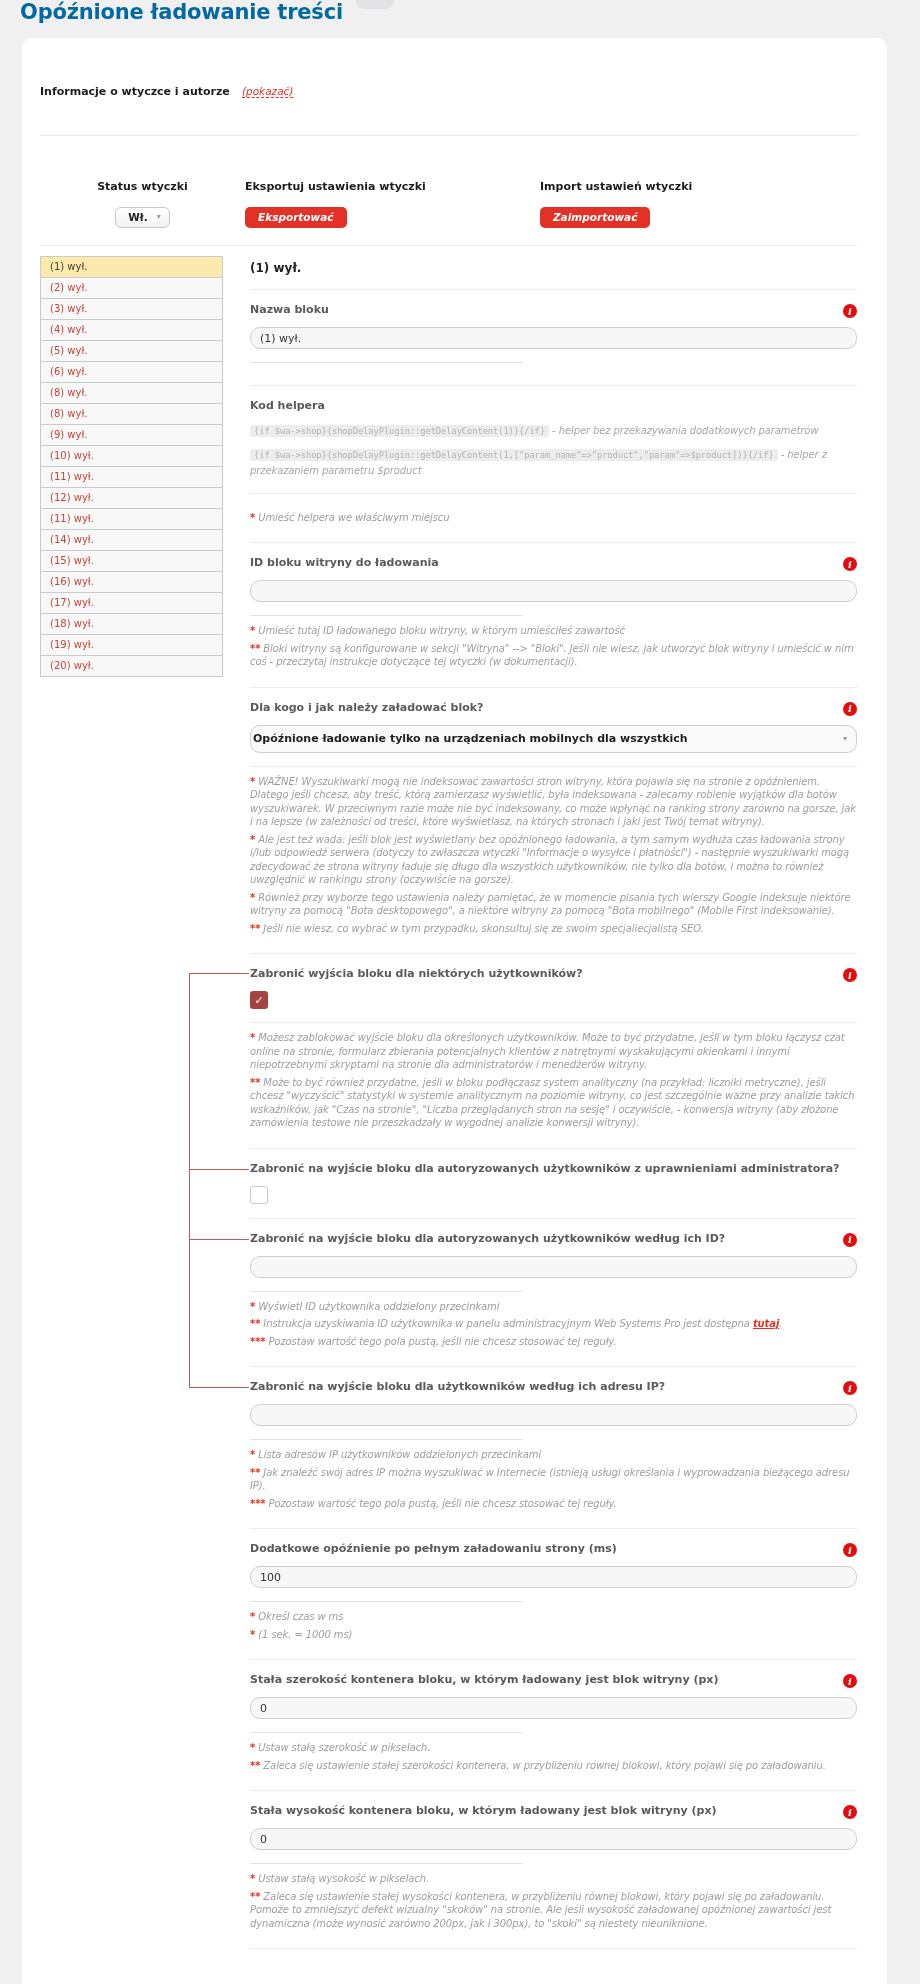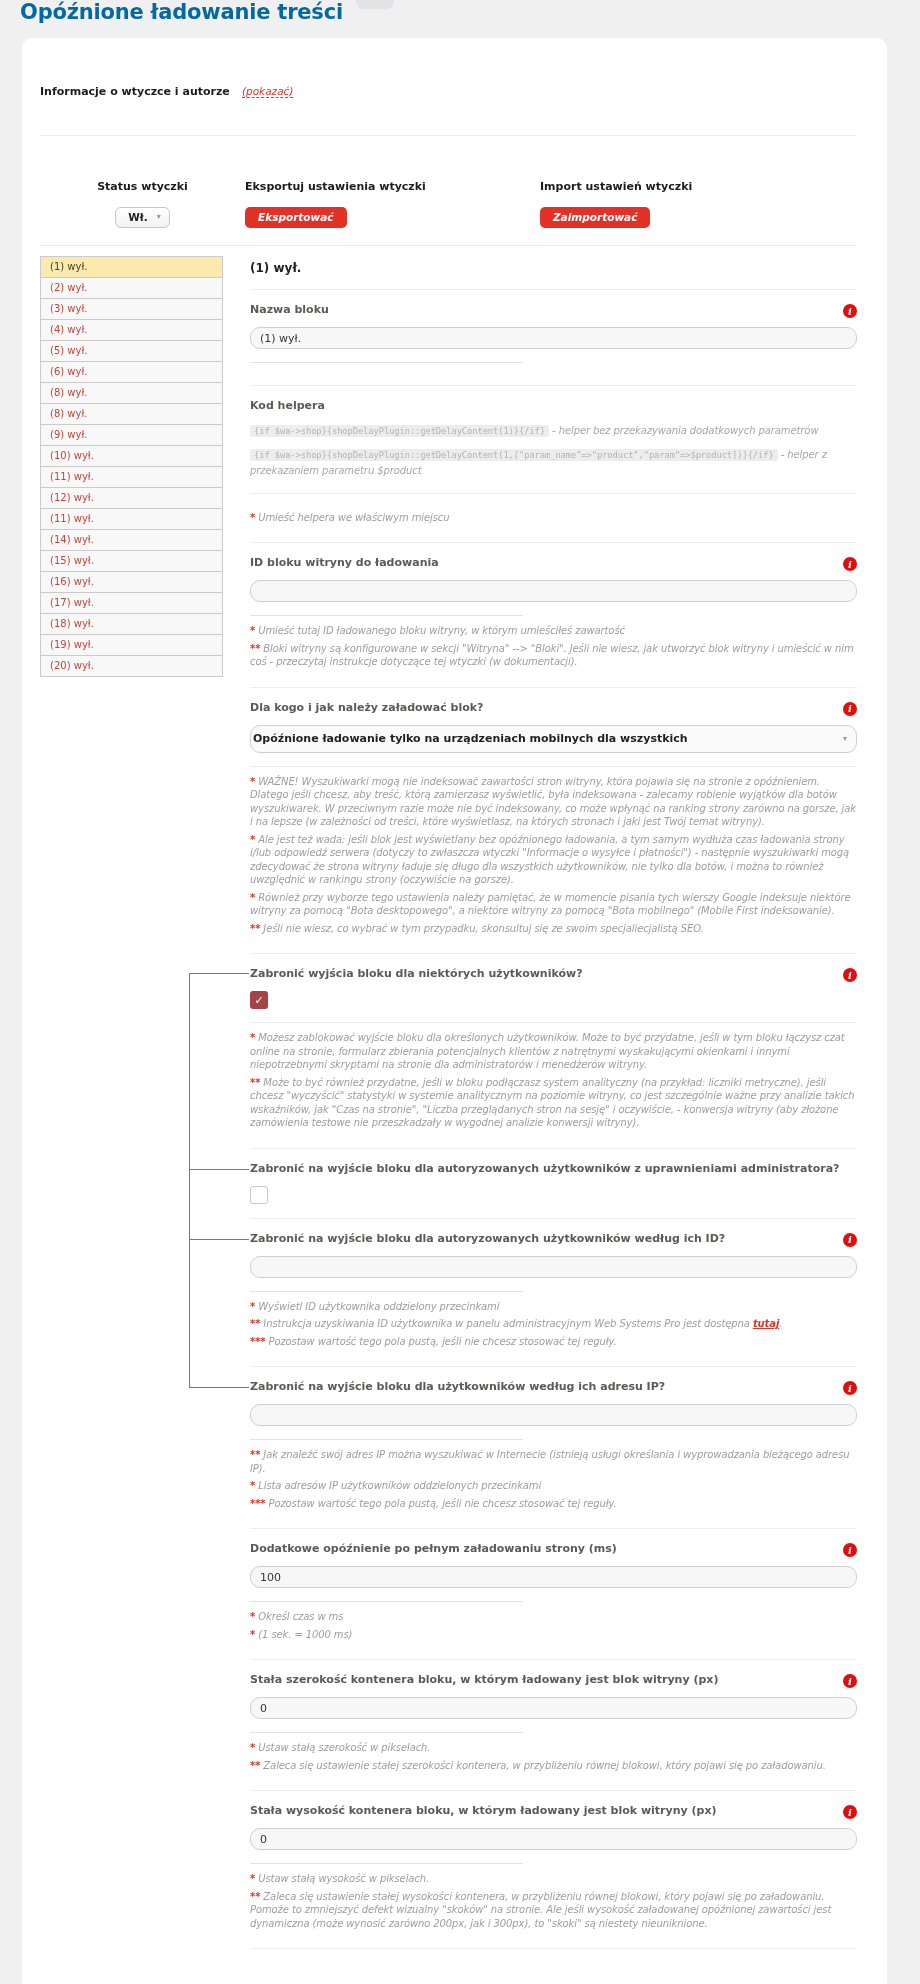--- a/index.html
+++ b/index.html
@@ -253,22 +253,22 @@
             </div>
             <div class="section tree-child">
               <div class="tree-stub"></div>
               <div class="label-row">
                 <div class="field-label">Zabronić na wyjście bloku dla użytkowników według ich adresu IP?</div>
                 <span class="info-icon">i</span>
               </div>
               <input class="text-input" type="text" value="" style="">
               <hr class="notes-sep">
               <div class="notes">
+                <p class="note"><span class="stars">*</span> <span>Lista adresów IP użytkowników oddzielonych przecinkami</span></p>
                 <p class="note"><span class="stars">**</span> <span>Jak znaleźć swój adres IP można wyszukiwać w Internecie (istnieją usługi określania i wyprowadzania bieżącego adresu IP).</span></p>
-                <p class="note"><span class="stars">*</span> <span>Lista adresów IP użytkowników oddzielonych przecinkami</span></p>
                 <p class="note"><span class="stars">***</span> <span>Pozostaw wartość tego pola pustą, jeśli nie chcesz stosować tej reguły.</span></p>
               </div>
             </div>
             <div class="tree-vline" style="top: 20px; height: 414.844px;"></div>
           </div>
           <div class="section">
             <div class="label-row">
               <div class="field-label">Dodatkowe opóźnienie po pełnym załadowaniu strony (ms)</div>
               <span class="info-icon">i</span>
             </div>

